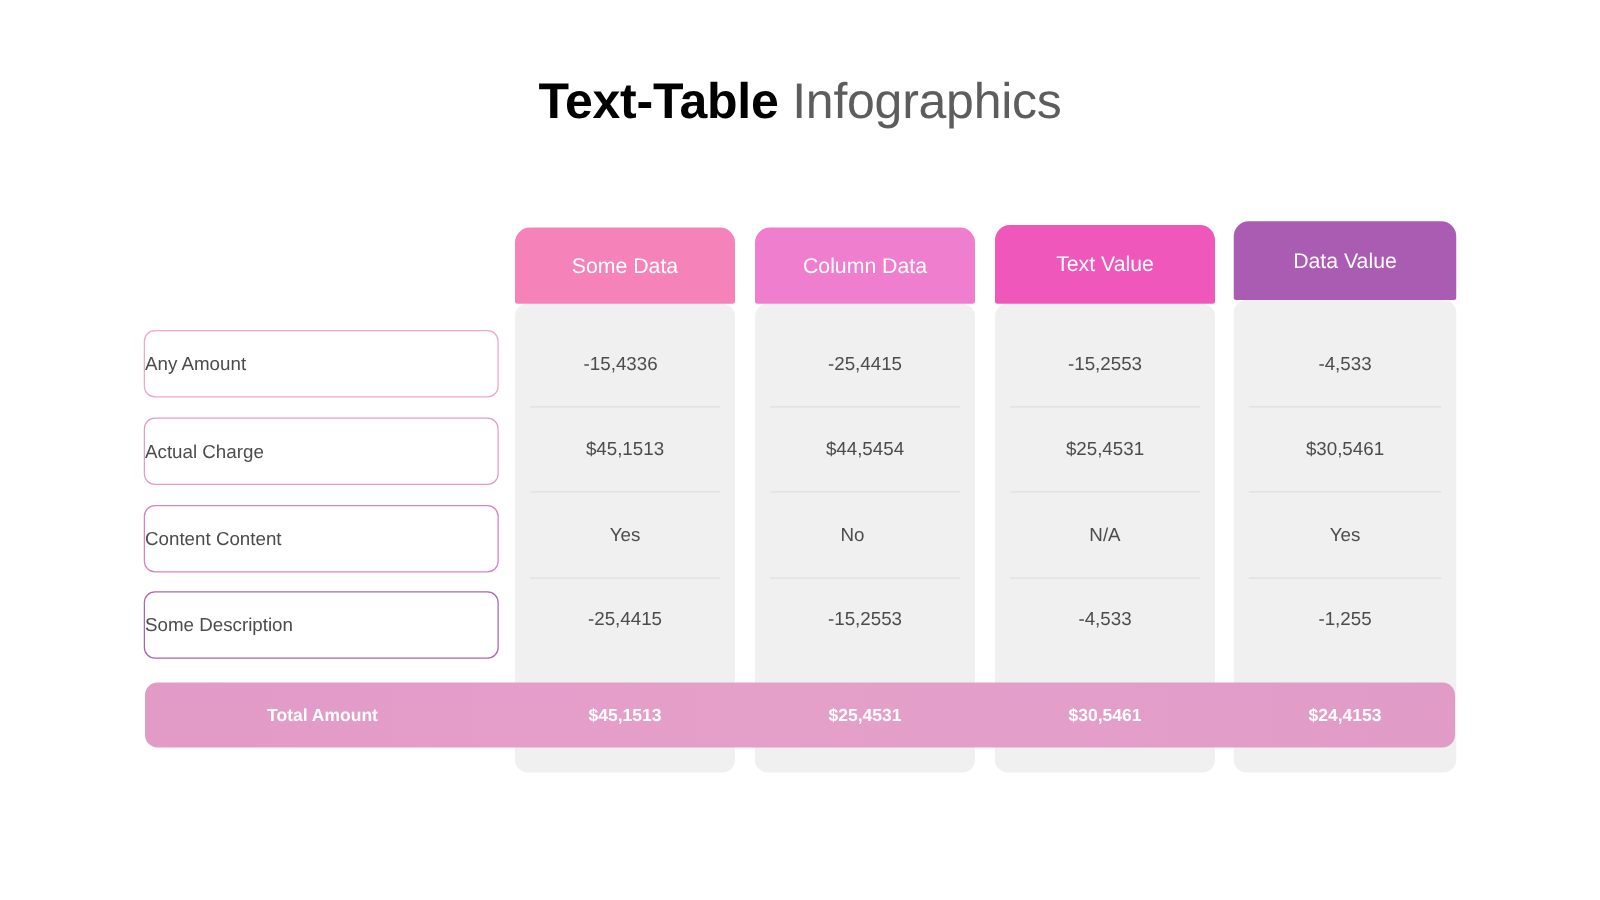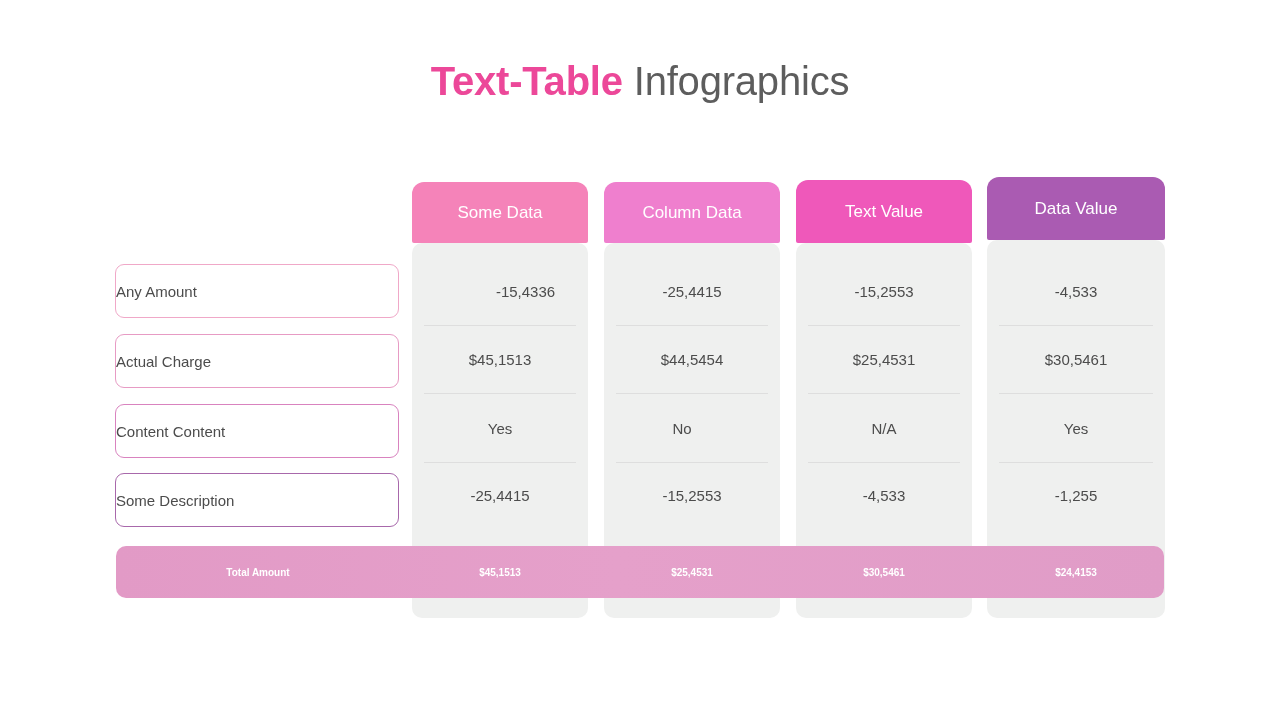--- a/index.html
+++ b/index.html
@@ -22,21 +22,21 @@
     top: 56px;
     left: 0;
     width: 1280px;
     text-align: center;
     font-size: 40px;
     line-height: 50px;
     color: #5b5b5b;
     letter-spacing: -0.2px;
     white-space: nowrap;
   }
-  #page-title .t-bold { font-weight: bold; color: #ec4899; text-align: right; }
+  #page-title .t-bold { font-weight: bold; color: #000000; text-align: right; }
   #page-title .t-light { font-weight: normal; color: #5d5d5d; }
 
   
   .col-card {
     position: absolute;
     background: #eff0ef;
     border-radius: 10px;
   }
   .col-header {
     position: absolute;
@@ -86,21 +86,21 @@
   #total-bar {
     position: absolute;
     left: 116px;
     top: 546px;
     width: 1048px;
     height: 52px;
     background: linear-gradient(90deg, #e29ac6 0%, #e5a0ca 48%, #e09cc7 100%);
     border-radius: 10px;
     color: #ffffff;
     font-weight: bold;
-    font-size: 10px;
+    font-size: 14px;
   }
   #total-bar .total-label {
     position: absolute;
     left: 0;
     top: 0;
     width: 284px;
     height: 52px;
     display: flex;
     align-items: center;
     justify-content: center;
@@ -132,21 +132,21 @@
 <div class="col-header" style="left:604px; top:182px; width:176px; height:61px; background:#ef7fce;">
   <span>Column Data</span>
 </div>
 <div class="col-header" style="left:796px; top:180px; width:176px; height:63px; background:#ef58ba;">
   <span>Text Value</span>
 </div>
 <div class="col-header" style="left:987px; top:177px; width:178px; height:63px; background:#aa5bb2;">
   <span>Data Value</span>
 </div>
 
-<div class="cell" style="left:424px; top:266px; width:155px; height:50px;padding-left:48px;">-15,4336</div>
+<div class="cell" style="left:395px; top:266px; width:155px; height:50px;padding-left:48px;">-15,4336</div>
 <div class="cell-sep" style="left:424px; top:325px; width:152px;"></div>
 <div class="cell" style="left:412px; top:334px; width:176px; height:50px;">$45,1513</div>
 <div class="cell-sep" style="left:424px; top:393px; width:152px;"></div>
 <div class="cell" style="left:412px; top:403px; width:176px; height:50px;">Yes</div>
 <div class="cell-sep" style="left:424px; top:462px; width:152px;"></div>
 <div class="cell" style="left:412px; top:470px; width:176px; height:50px;">-25,4415</div>
 
 <div class="cell" style="left:604px; top:266px; width:176px; height:50px;">-25,4415</div>
 <div class="cell-sep" style="left:616px; top:325px; width:152px;"></div>
 <div class="cell" style="left:604px; top:334px; width:176px; height:50px;">$44,5454</div>

